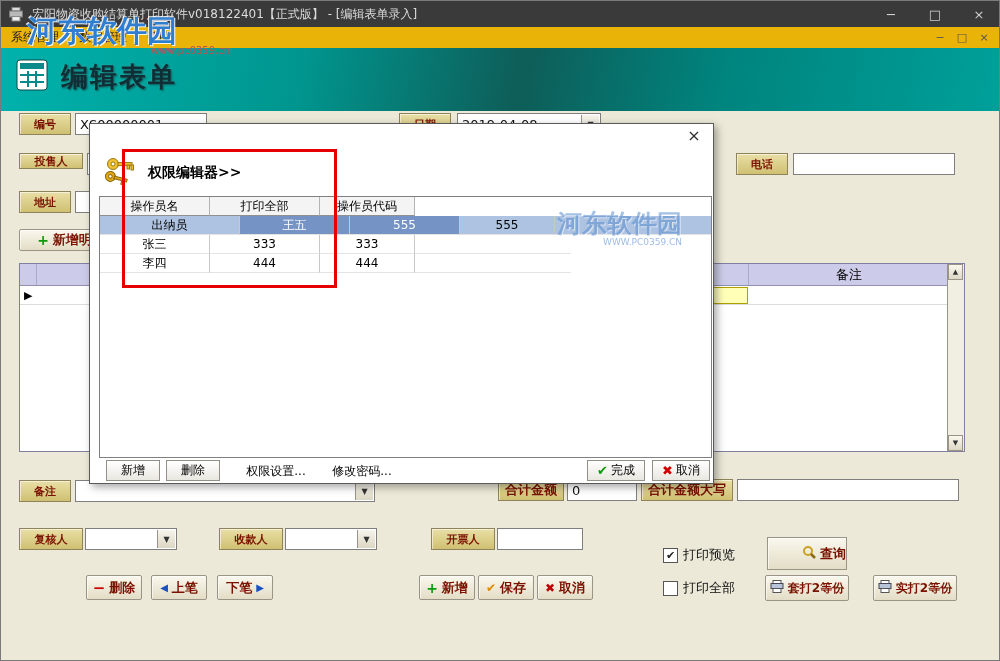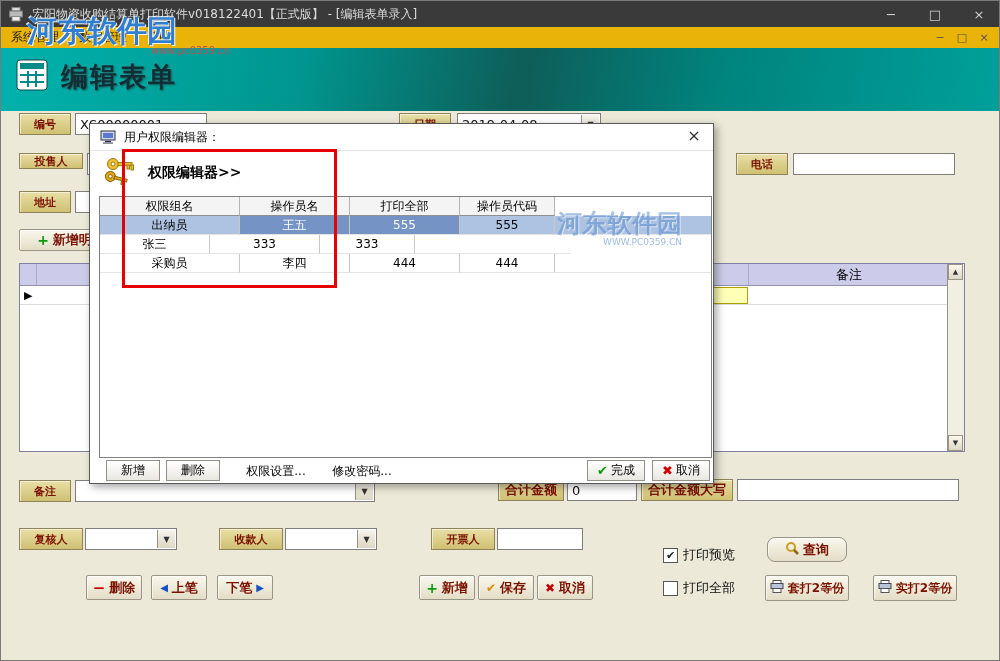--- a/index.html
+++ b/index.html
@@ -196,21 +196,21 @@
     <span></span>
     <span class="combo-arrow">▼</span>
   </div>
   <div class="lbl" style="left:430px;top:527px;width:64px;height:22px;">开票人</div>
   <div class="inp" style="left:496px;top:527px;width:86px;height:22px;"></div>
 
   <div class="chk" style="left:662px;top:545px;">
     <span class="box">✔</span>
     <span>打印预览</span>
   </div>
-  <div class="btn" style="left:766px;top:536px;width:80px;height:25px;border-radius:8px;">
+  <div class="btn" style="left:766px;top:536px;width:80px;height:33px;border-radius:0;justify-content:flex-end;">
     <span>
       <svg width="14" height="14" viewBox="0 0 14 14">
           <circle cx="6" cy="6" r="4" fill="none" stroke="#caa022" stroke-width="2"></circle>
           <line x1="9" y1="9" x2="13" y2="13" stroke="#8a6a10" stroke-width="2.5"></line>
         </svg>
     </span>
     <span>查询</span>
   </div>
 
   <div class="btn" style="left:85px;top:574px;width:56px;height:25px;">
@@ -257,31 +257,20 @@
       <svg width="14" height="13" viewBox="0 0 14 13">
           <rect x="3" y="0.5" width="8" height="3" fill="#fff" stroke="#555"></rect>
           <rect x="1" y="3.5" width="12" height="5" fill="#b8c4d8" stroke="#445"></rect>
           <rect x="3" y="8.5" width="8" height="4" fill="#fff" stroke="#555"></rect>
         </svg>
     </span>
     <span>实打2等份</span>
   </div>
 
   <div class="dialog">
-    <div class="dlg-title">
-      <span style="margin-left:10px;display:flex;">
-        <svg width="16" height="14" viewBox="0 0 16 14">
-            <rect x="1" y="1" width="14" height="9" fill="#cfd8e8" stroke="#334"></rect>
-            <rect x="3" y="3" width="10" height="5" fill="#5a7ad0"></rect>
-            <rect x="5" y="10.8" width="6" height="1.4" fill="#334"></rect>
-            <rect x="3" y="12.4" width="10" height="1.3" fill="#667"></rect>
-          </svg>
-      </span>
-      <span class="txt">用户权限编辑器：</span>
-    </div>
     <span class="dlg-close">×</span>
 
     <span class="keys">
       <svg width="36" height="34" viewBox="0 0 36 34">
         <g fill="#f0c030" stroke="#9a7a10" stroke-width="1">
           <circle cx="9" cy="10" r="5.5"></circle>
             <circle cx="9" cy="10" r="2" fill="#fff"></circle>
           <rect x="14" y="8.6" width="14" height="3"></rect>
           <rect x="23" y="11" width="2.5" height="4"></rect>
             <rect x="27" y="11" width="2.5" height="5"></rect>
@@ -291,40 +280,38 @@
             <circle cx="7" cy="10" r="1.8" fill="#fff"></circle>
           <rect x="11" y="8.8" width="13" height="2.6"></rect>
             <rect x="19" y="11" width="2.2" height="4"></rect>
         </g>
       </svg>
     </span>
     <span class="editor-label">权限编辑器&gt;&gt;</span>
 
     <div class="ptable">
       <div class="prow phead">
-        <div class="pcell c0">权限组名</div>
         <div class="pcell c1">操作员名</div>
         <div class="pcell c2">打印全部</div>
         <div class="pcell c3">操作员代码</div>
       </div>
       <div class="prow pdata sel">
         <div class="pcell c0">出纳员</div>
         <div class="pcell c1 fcell">王五</div>
         <div class="pcell c2 fcell">555</div>
         <div class="pcell c3">555</div>
         <div class="pcell c4"></div>
       </div>
       <div class="prow pdata">
         <div class="pcell c1">张三</div>
         <div class="pcell c2">333</div>
         <div class="pcell c3">333</div>
         <div class="pcell c4"></div>
       </div>
       <div class="prow pdata">
-        <div class="pcell c0">采购员</div>
         <div class="pcell c1">李四</div>
         <div class="pcell c2">444</div>
         <div class="pcell c3">444</div>
         <div class="pcell c4"></div>
       </div>
     </div>
 
     <div class="dbtn" style="left:16px;width:54px;">新增</div>
     <div class="dbtn" style="left:76px;width:54px;">删除</div>
     <div class="flatbtn" style="left:146px;width:80px;">权限设置...</div>

